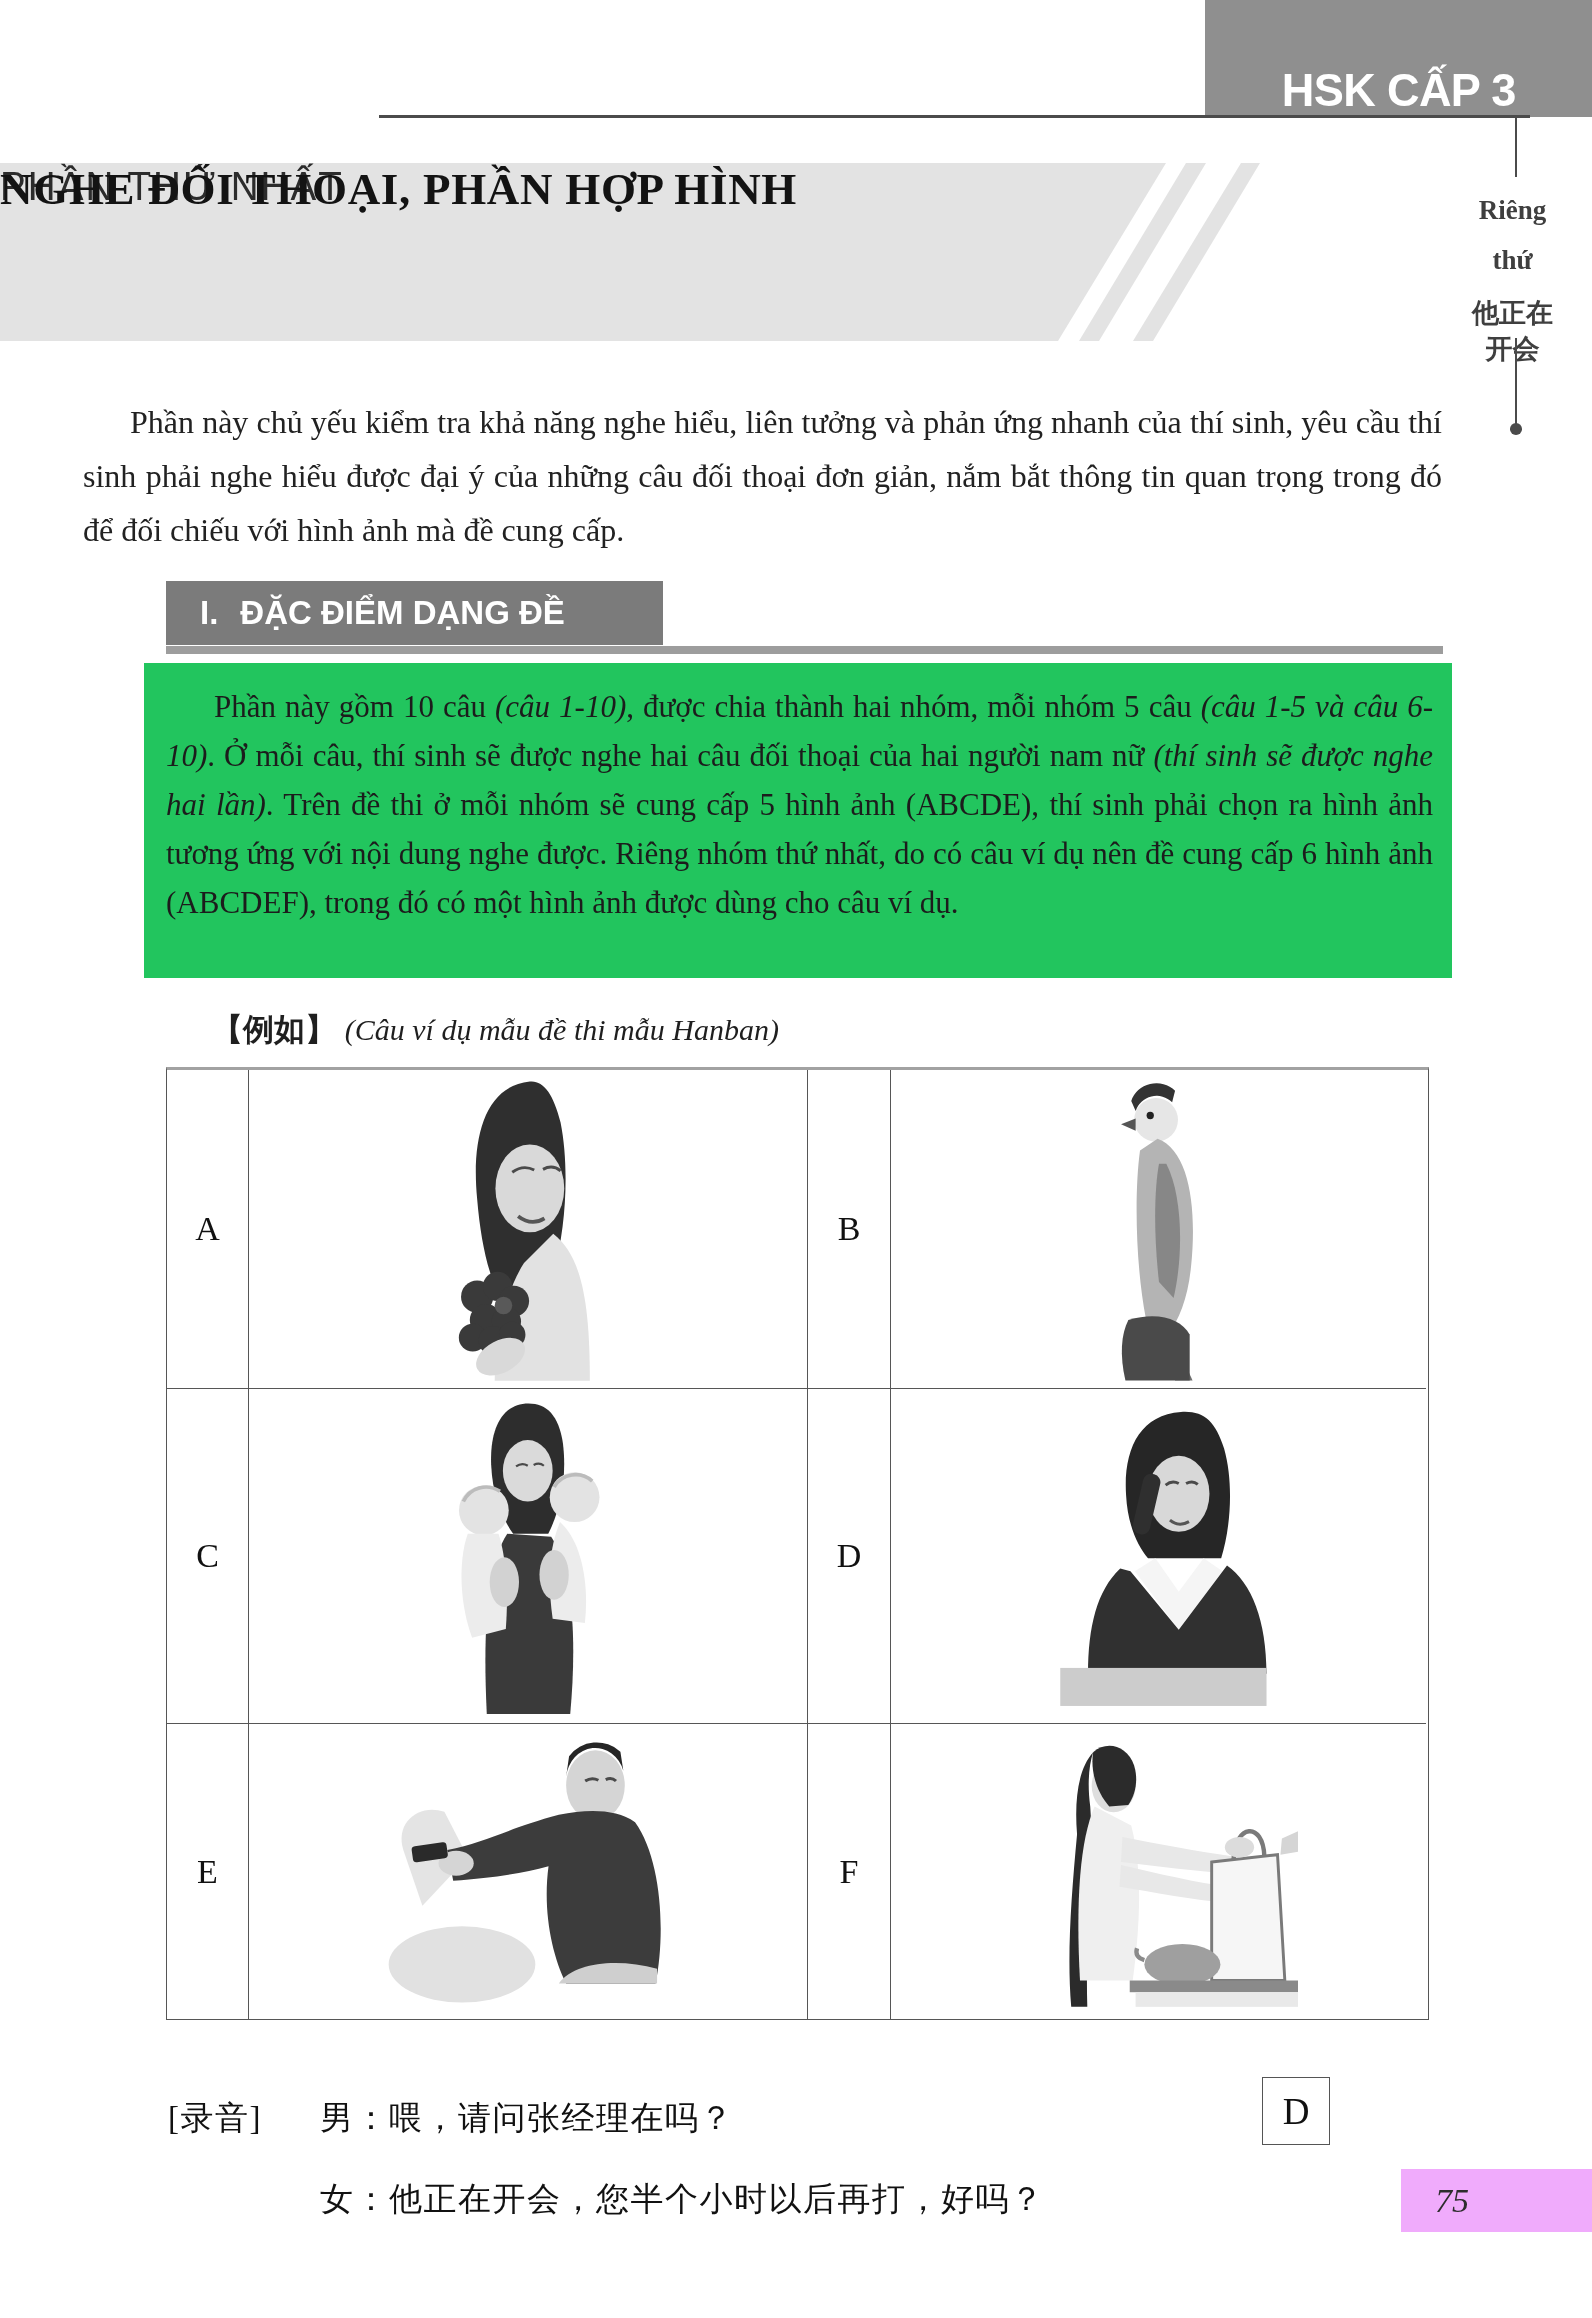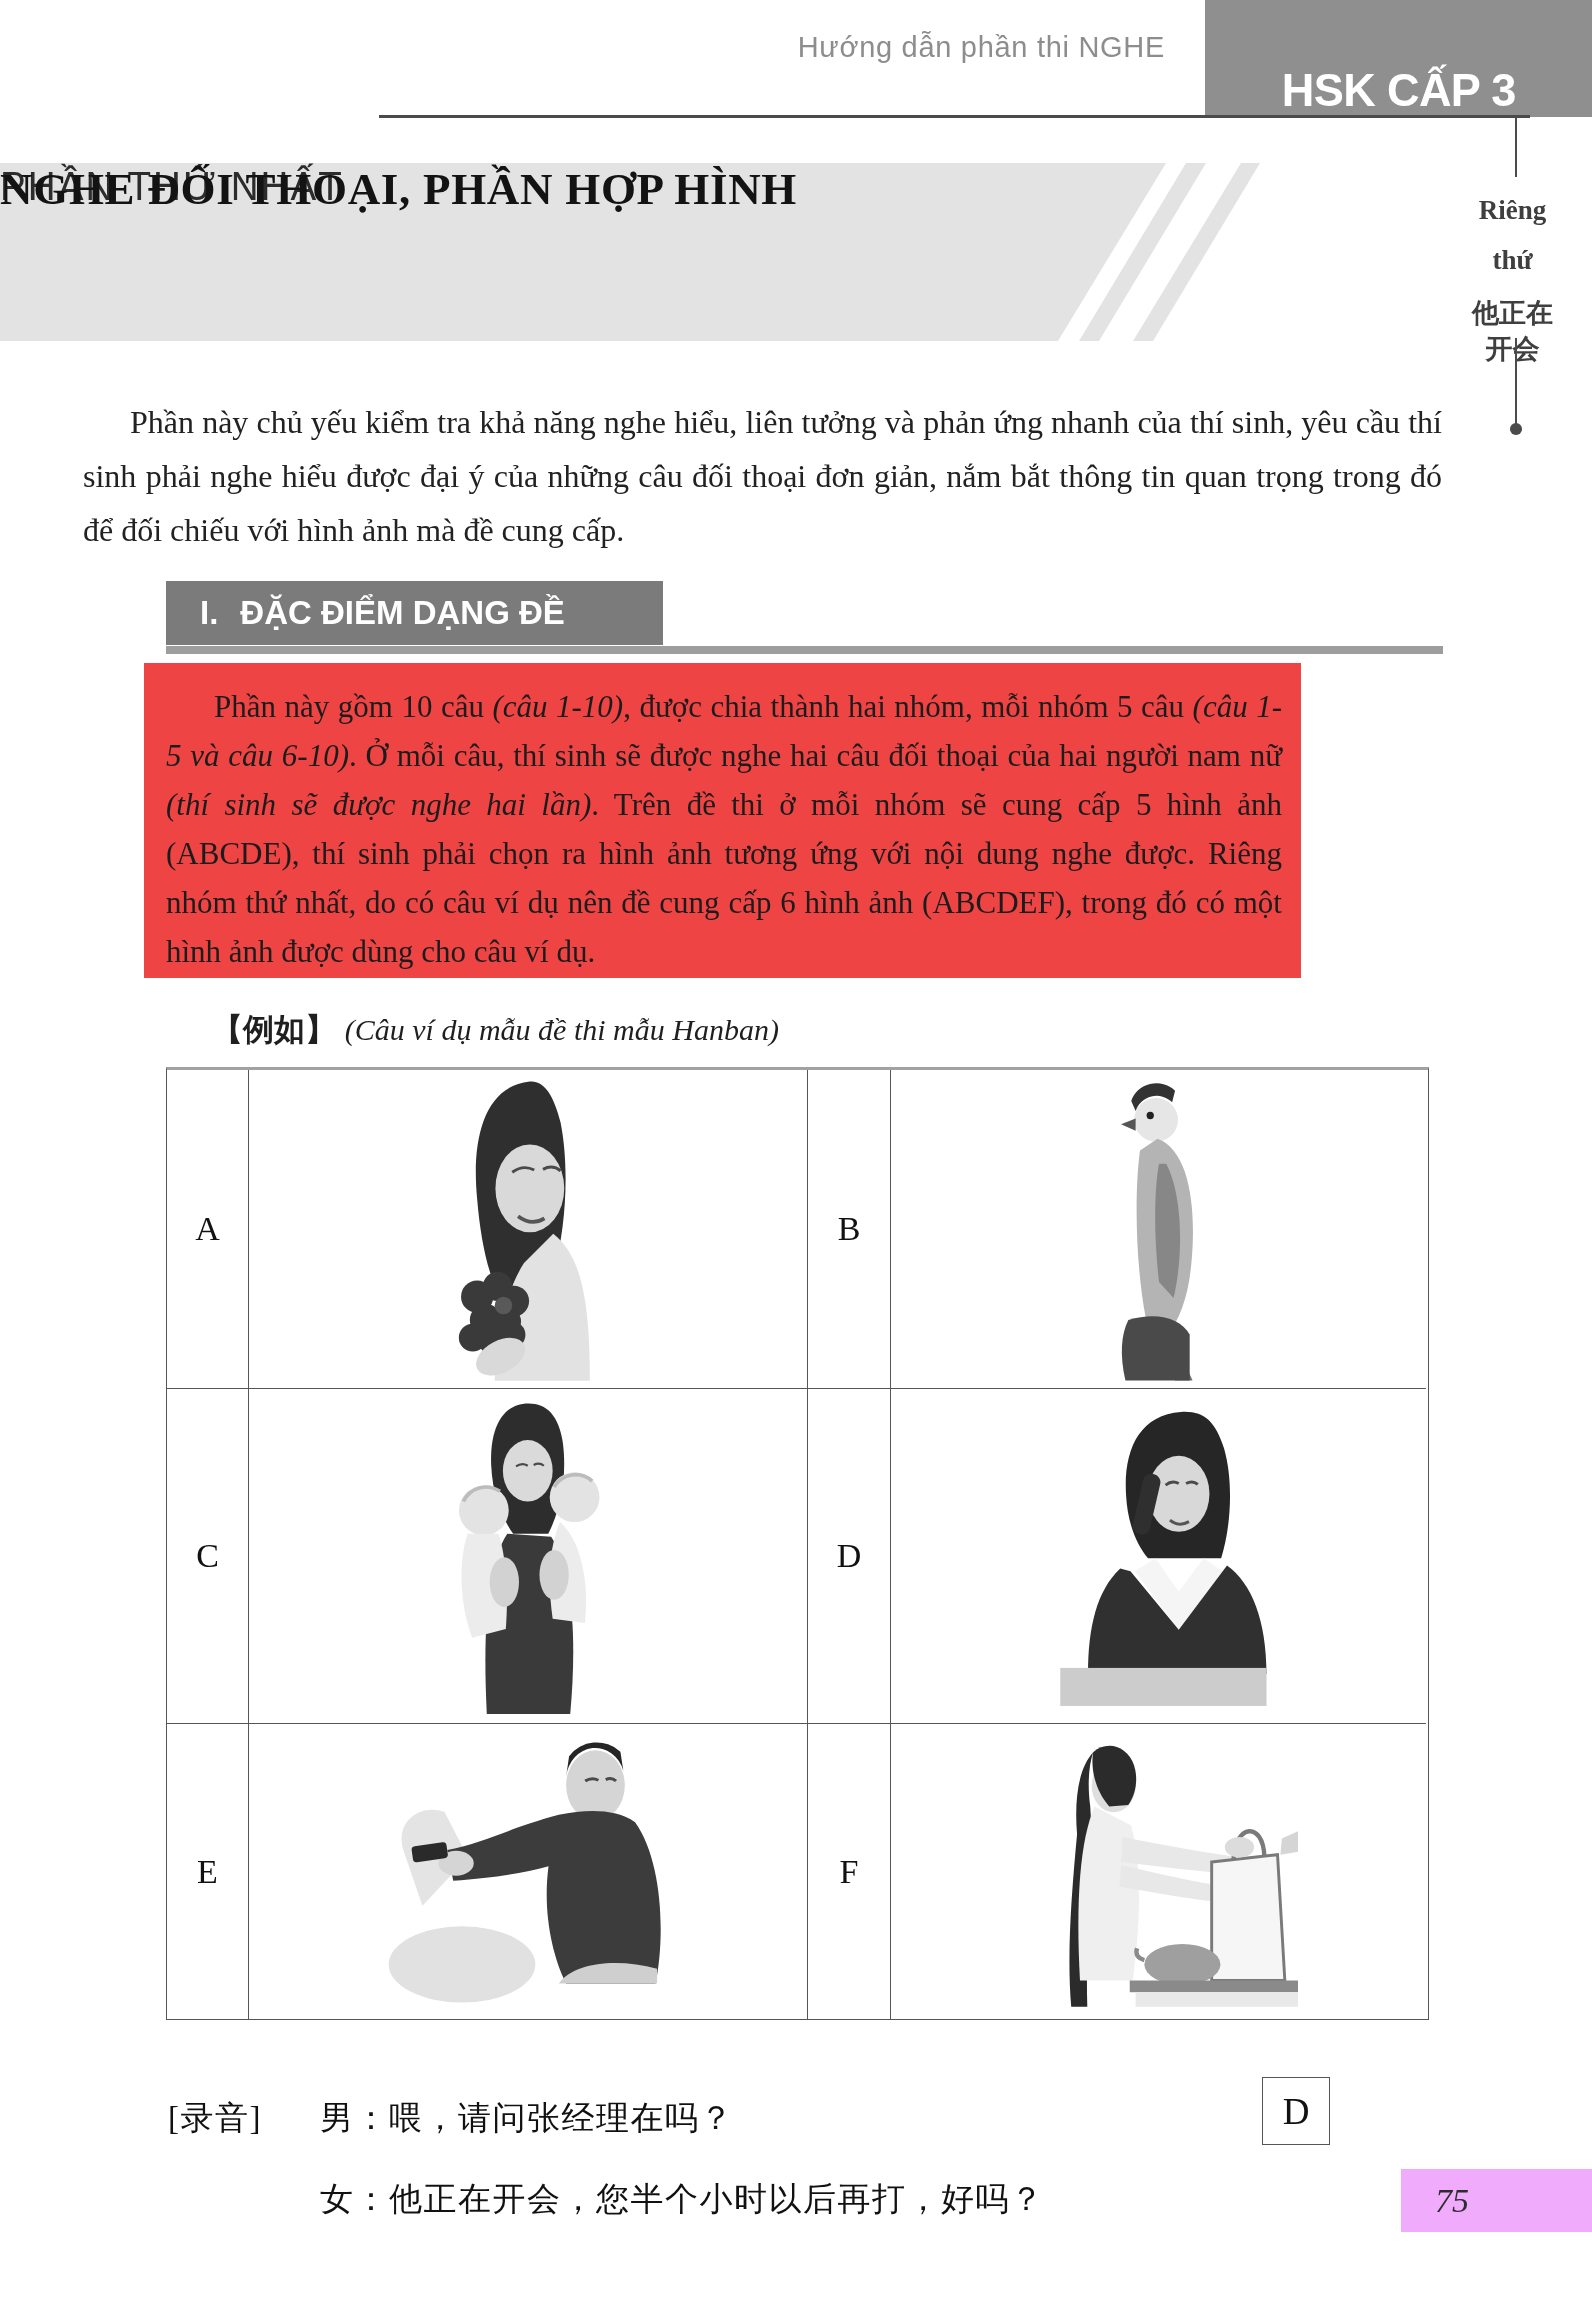--- a/index.html
+++ b/index.html
@@ -42,21 +42,21 @@
 
   
   .sec-box{left:166px;top:581px;width:497px;height:64px;background:#7b7b7b;
     display:flex;align-items:center;padding-left:34px;box-sizing:border-box;}
   .sec-box span{font-family:"Liberation Sans",sans-serif;font-weight:700;font-size:33px;
     color:#ffffff;letter-spacing:0px;}
   .sec-box .sec-label{margin-right:22px;}
   .sec-bar{left:166px;top:646px;width:1277px;height:8px;background:#9d9d9d;}
 
   
-  .panel{left:144px;top:663px;width:1157px;height:315px;background:#ef4444;box-sizing:border-box;}
+  .panel{left:144px;top:663px;width:1308px;height:315px;background:#22c55e;box-sizing:border-box;}
   .panel-text{padding:19px 19px 0 22px;font-size:31px;line-height:49px;
     text-align:justify;text-indent:48px;color:#1c1c1c;}
   .it{font-style:italic;}
 
   
   .example-line{left:212px;top:1009px;font-size:31px;white-space:nowrap;}
   .ex-cjk{font-weight:700;}
   .ex-cap{font-style:italic;font-size:30px;margin-left:8.8px;}
 
   
@@ -83,21 +83,20 @@
     box-sizing:border-box;background:#fff;}
   .pagenum{left:1401px;top:2169px;width:191px;height:63px;background:#f0abfc;
     display:flex;align-items:center;padding-left:34px;box-sizing:border-box;
     font-size:34px;font-style:italic;color:#2d2d2d;}
 </style>
 </head>
 <body>
 
 <div class="page">
 
-  <div class="abs hdr-breadcrumb">Hướng dẫn phần thi NGHE</div>
   <div class="abs hdr-badge">
     <span>HSK CẤP 3</span>
   </div>
   <div class="abs hdr-rule"></div>
 
   <div class="abs side-line-a"></div>
   <div class="abs side-words">
     <div>Riêng</div>
     <div>thứ</div>
     <div>他正在开会</div>

